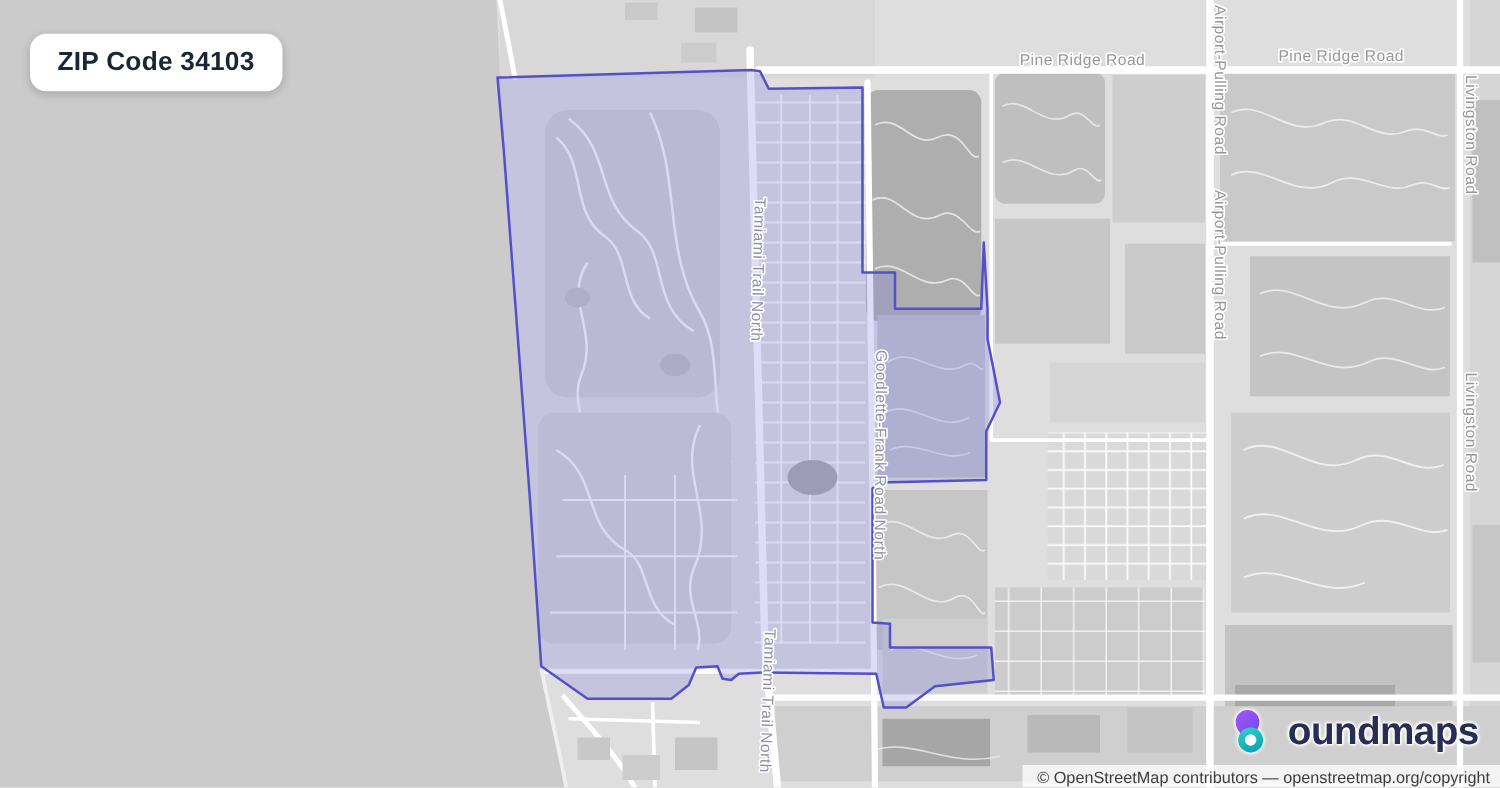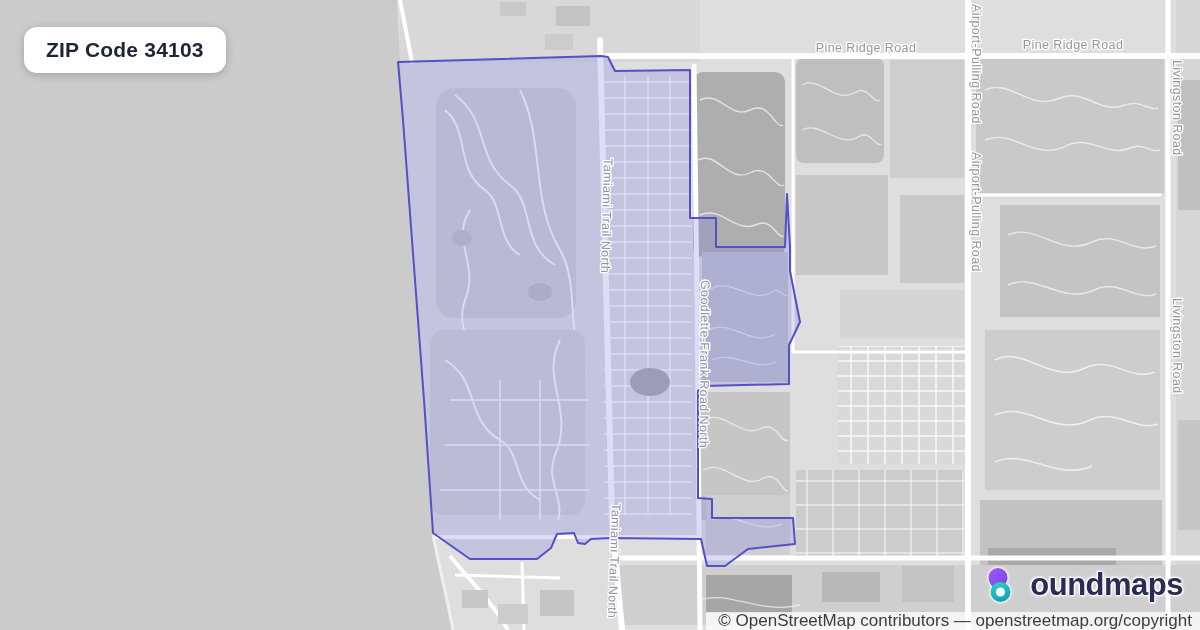--- a/index.html
+++ b/index.html
@@ -28,21 +28,21 @@
     text-shadow:0 0 2px #fff,0 0 3px #fff,0 0 4px #fff,1px 1px 2px #fff,-1px -1px 2px #fff;
   }
   .brand svg{display:block;filter:drop-shadow(0 0 1.5px #fff) drop-shadow(0 0 1px #fff);}
 
   
   .attribution{
     position:absolute;right:0;bottom:0;height:18px;
     background:rgba(255,255,255,.75);
     display:flex;align-items:center;padding:0 8px 0 12px;
   }
-  .attribution span{font-size:17px;color:#3d3d3d;white-space:nowrap;}
+  .attribution span{font-size:13px;color:#3d3d3d;white-space:nowrap;}
 
   
   text.rlabel{
     font-family:"Liberation Sans",sans-serif;font-size:12.5px;fill:#979797;
     letter-spacing:.4px;stroke:#ffffff;stroke-width:2.6px;paint-order:stroke;stroke-linejoin:round;
   }
   text.rlabel.tint{fill:#8f90a6;}
 </style>
 </head>
 <body>

